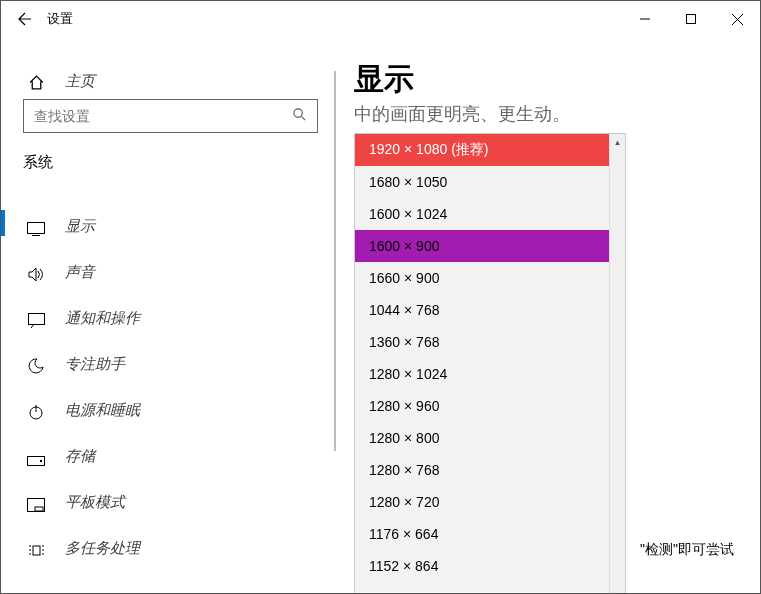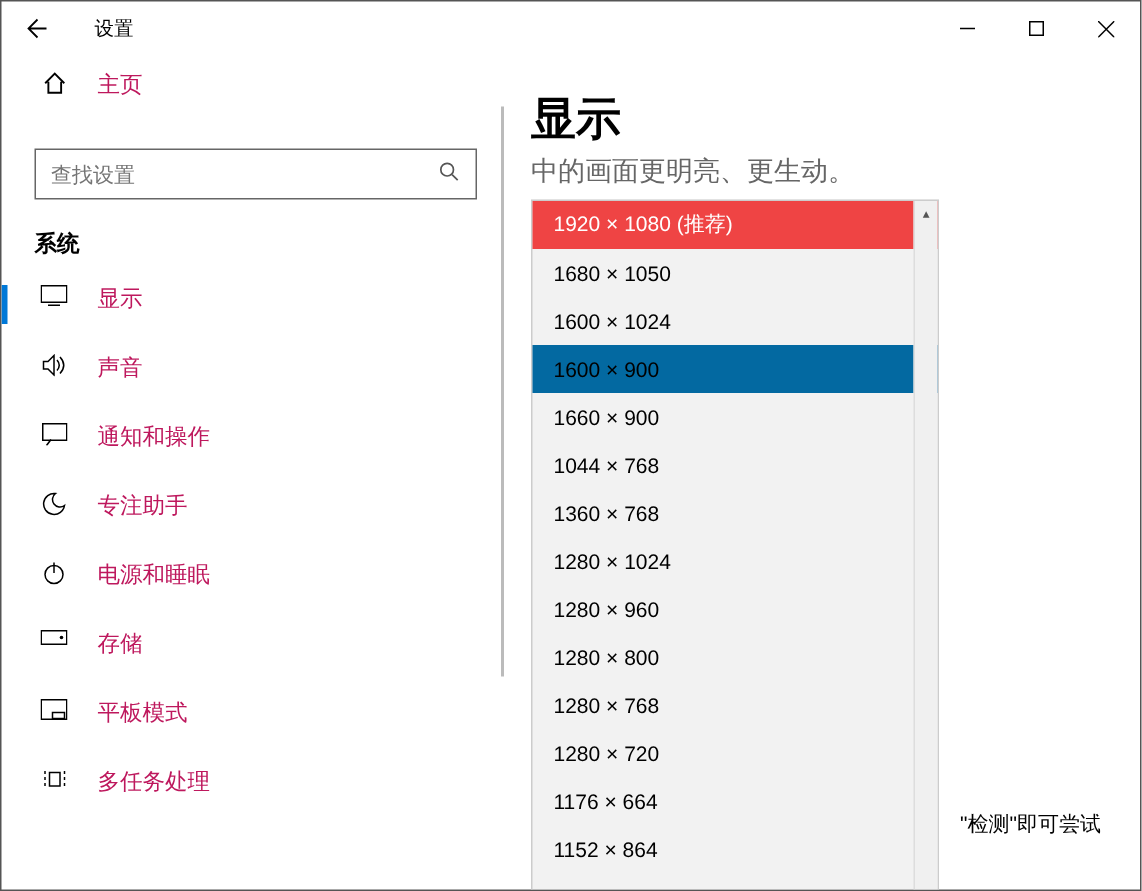--- a/index.html
+++ b/index.html
@@ -16,45 +16,46 @@
   .titlebar {
     display: flex;
     align-items: center;
     height: 36px;
     padding-left: 6px;
   }
   .back-btn {
     width: 36px; height: 36px;
     display: flex; align-items: center; justify-content: center;
   }
-  .title-text { margin-left: 20px; font-size: 13px; }
+  .title-text { margin-left: 4px; font-size: 13px; }
   .win-controls {
     margin-left: auto;
     display: flex;
   }
   .win-btn {
     width: 46px; height: 32px;
     display: flex; align-items: center; justify-content: center;
     font-family: "Segoe UI", sans-serif;
     font-size: 12px;
   }
   .main-layout { display: flex; height: calc(100% - 36px); }
   .sidebar {
     width: 335px;
     padding: 10px 0 0 0;
     position: relative;
   }
   .home-row, .nav-row {
     display: flex;
-    align-items: flex-start;
+    align-items: flex-end;
     height: 44px;
     padding-left: 26px;
     gap: 20px;
     font-size: 15px;
-    color: #be185d;
+    color: #404040;
+    font-style: italic;
   }
   .nav-row { height: 46px; }
   .nav-row.selected::before {
     content: "";
     position: absolute;
     left: 0;
     width: 4px; height: 26px;
     background: #0078d7;
   }
   .nav-icon { width: 18px; display: flex; align-items:center; justify-content:center; }
@@ -66,21 +67,21 @@
     align-items: center;
     padding: 0 10px;
     color: #666;
   }
   .search-box input {
     border: none; outline: none; flex: 1; font-size: 14px;
     font-family: inherit; color: #333;
   }
   .section-label {
     margin: 20px 0 14px 22px;
-    font-weight: 700;
+    font-weight: 400;
     font-size: 15px;
   }
   .scroll-indicator {
     position: absolute;
     right: 0; top: 34px;
     width: 2px; height: 380px;
     background: #bbb;
   }
   .content {
     flex: 1;
@@ -125,21 +126,21 @@
   }
   .dd-item {
     height: 32px;
     display: flex;
     align-items: center;
     padding-left: 14px;
     font-size: 14px;
     color: #000;
   }
   .dd-item.selected { background: #ef4444; color: #fff; }
-  .dd-item.hover { background: #0369a1; }
+  .dd-item.hover { background: #a21caf; }
   .hint-text {
     position: absolute;
     right: 26px;
     top: 504px;
     font-size: 14px;
     color: #000;
   }
 </style>
 </head>
 <body>

